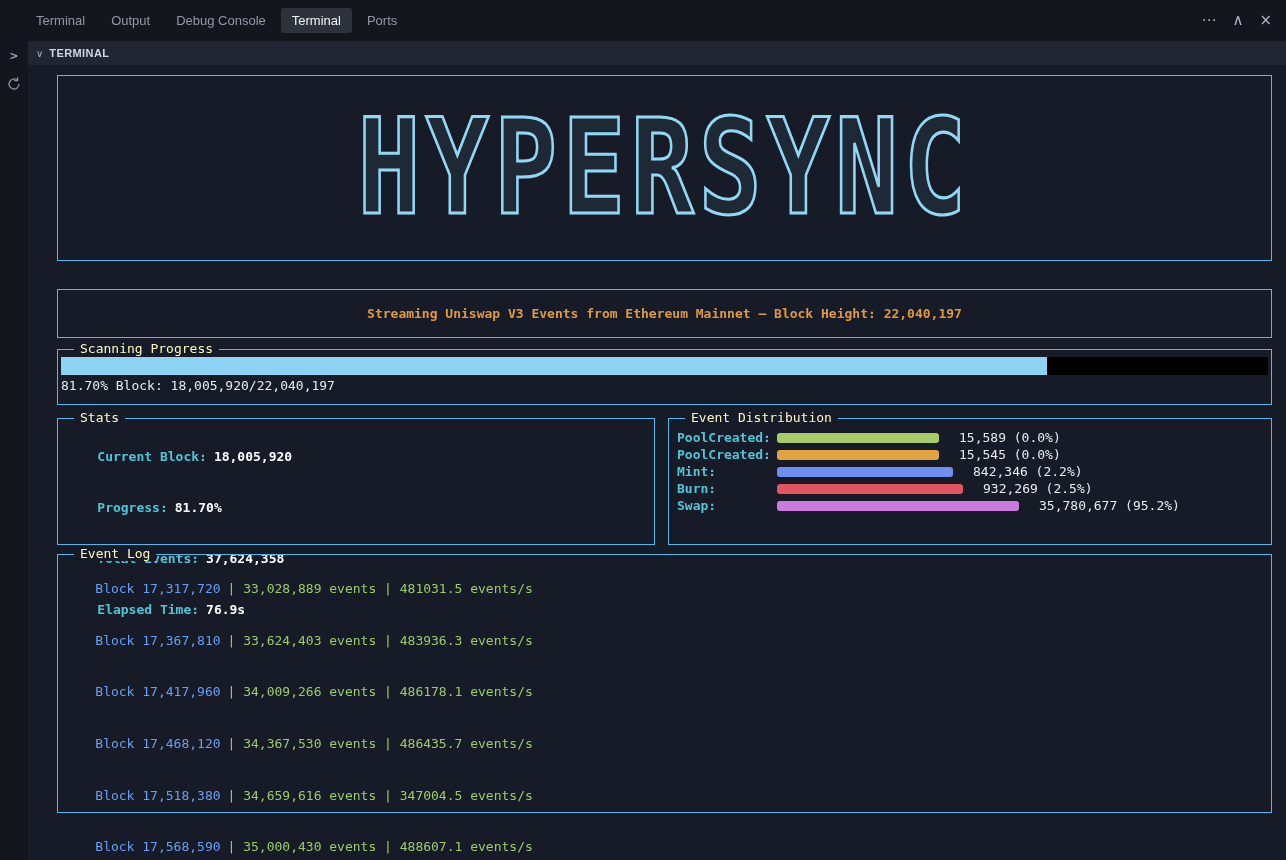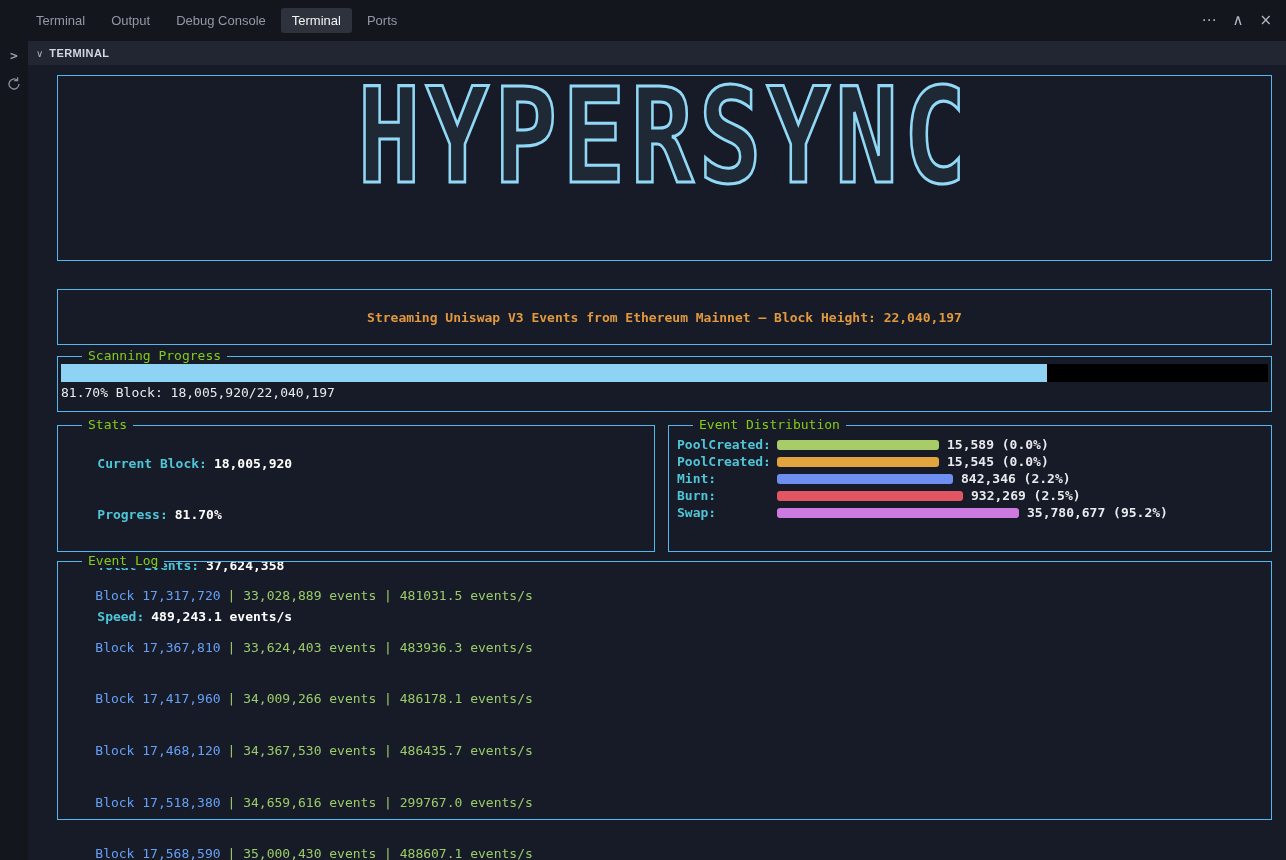--- a/index.html
+++ b/index.html
@@ -28,48 +28,48 @@
   .panel-header { flex:0 0 24px; height:24px; background:#222633; display:flex; align-items:center;
                   gap:6px; padding-left:8px; }
   .chev-down { color:#aab0bc; font-size:10px; font-family:"DejaVu Sans", sans-serif; cursor:pointer; }
   .panel-title { font-size:11px; font-weight:700; letter-spacing:0.4px; color:#d2d6de; }
 
   
   .terminal { flex:1; background:#171b27; font-family:"DejaVu Sans Mono", monospace; font-size:13px;
               padding:10px 14px 0 29px; overflow:hidden; cursor:text; }
 
   .tbox { border:1px solid #53b9ec; position:relative; }
-  .tbox-title { position:absolute; top:-9px; left:24px; background:#171b27; padding:0 6px;
-                color:#84cc16; font-size:13px; white-space:nowrap; }
-
-  .banner-box { height:186px; margin-bottom:19px; display:flex; align-items:flex-start; justify-content:center; }
+  .tbox-title { position:absolute; top:-9px; left:16px; background:#171b27; padding:0 6px;
+                color:#fef9c3; font-size:13px; white-space:nowrap; }
+
+  .banner-box { height:186px; margin-bottom:19px; display:flex; align-items:center; justify-content:center; }
   .banner-text { font-family:"DejaVu Sans Mono", monospace; font-weight:700; font-size:105px; letter-spacing:5px;
                  color:rgba(144,216,246,0.07); -webkit-text-stroke:2.5px #90d8f6; transform:scaleY(1.25);
                  white-space:nowrap; }
 
-  .subtitle-box { height:56px; margin-bottom:11px; display:flex; align-items:center; justify-content:center;margin-top:28px; }
+  .subtitle-box { height:49px; margin-bottom:11px; display:flex; align-items:center; justify-content:center;margin-top:28px; }
   .subtitle { color:#e0993e; font-weight:700; }
 
   .progress-box { height:56px; margin-bottom:13px; padding:7px 3px 0; }
   .progress-track { height:18px; width:100%; background:#000; }
   .progress-fill { height:100%; background:#8fd3f4; width:0; }
   .progress-label { color:#e8eaee; margin-top:3px; }
 
   .two-col { display:flex; gap:13px; margin-bottom:9px; }
   .stats-box { flex:0 0 598px; width:598px; height:127px; padding:12px 0 0 8px; }
   .dist-box  { flex:1; height:127px; padding:10px 16px 0 8px; }
 
   .stat-row { line-height:17px; white-space:pre; }
   .stat-label { color:#4fc6d8; font-weight:700; margin-right:7px; }
   .stat-value { color:#ffffff; font-weight:700;margin-top:24px; }
 
   .dist-row { display:flex; align-items:center; height:17px; }
   .dist-label { color:#4fc6d8; font-weight:700; flex:0 0 100px; width:100px; }
   .dist-bar { height:10px; border-radius:3px; display:inline-block; }
-  .dist-value { color:#e8eaee; font-weight:700; margin-left:8px; white-space:nowrap; }
+  .dist-value { color:#e8eaee; font-weight:400; margin-left:20px; white-space:nowrap; }
 
   .log-box { height:259px; padding:8px 10px 0 6px; }
   .log-row { line-height:17.2px; white-space:pre; }
   .log-block { color:#66a0f5; }
   .log-rest { color:#9acc6a; margin-left:7px; }
 </style>
 </head>
 <body>
 
 <div class="window">
@@ -133,24 +133,24 @@
   </div>
 
   <div class="stat-row">
     <span class="stat-label">Progress:</span><span class="stat-value">81.70%</span>
   </div>
 
   <div class="stat-row">
     <span class="stat-label">Total Events:</span><span class="stat-value">37,624,358</span>
   </div>
 
-
-  <div class="stat-row">
-    <span class="stat-label">Speed:</span><span class="stat-value">489,243.1 events/s</span>
-  </div>
+  <div class="stat-row">
+    <span class="stat-label">Elapsed Time:</span><span class="stat-value">76.9s</span>
+  </div>
+
 </div>
           </div>
           <div class="tbox dist-box">
             <span class="tbox-title">Event Distribution</span>
             <div id="dist-rows">
   <div class="dist-row">
     <span class="dist-label">PoolCreated:</span>
     <span class="dist-bar" style="width: 162px; background: rgb(168, 204, 104);"></span>
     <span class="dist-value">15,589 (0.0%)</span>
   </div>
@@ -195,21 +195,21 @@
 
   <div class="log-row">
     <span class="log-block">Block 17,417,960</span><span class="log-rest">| 34,009,266 events | 486178.1 events/s</span>
   </div>
 
   <div class="log-row">
     <span class="log-block">Block 17,468,120</span><span class="log-rest">| 34,367,530 events | 486435.7 events/s</span>
   </div>
 
   <div class="log-row">
-    <span class="log-block">Block 17,518,380</span><span class="log-rest">| 34,659,616 events | 299767.0 events/s</span>
+    <span class="log-block">Block 17,518,380</span><span class="log-rest">| 34,659,616 events | 347004.5 events/s</span>
   </div>
 
   <div class="log-row">
     <span class="log-block">Block 17,568,590</span><span class="log-rest">| 35,000,430 events | 488607.1 events/s</span>
   </div>
 
 </div>
         </div>
 
       </div>

